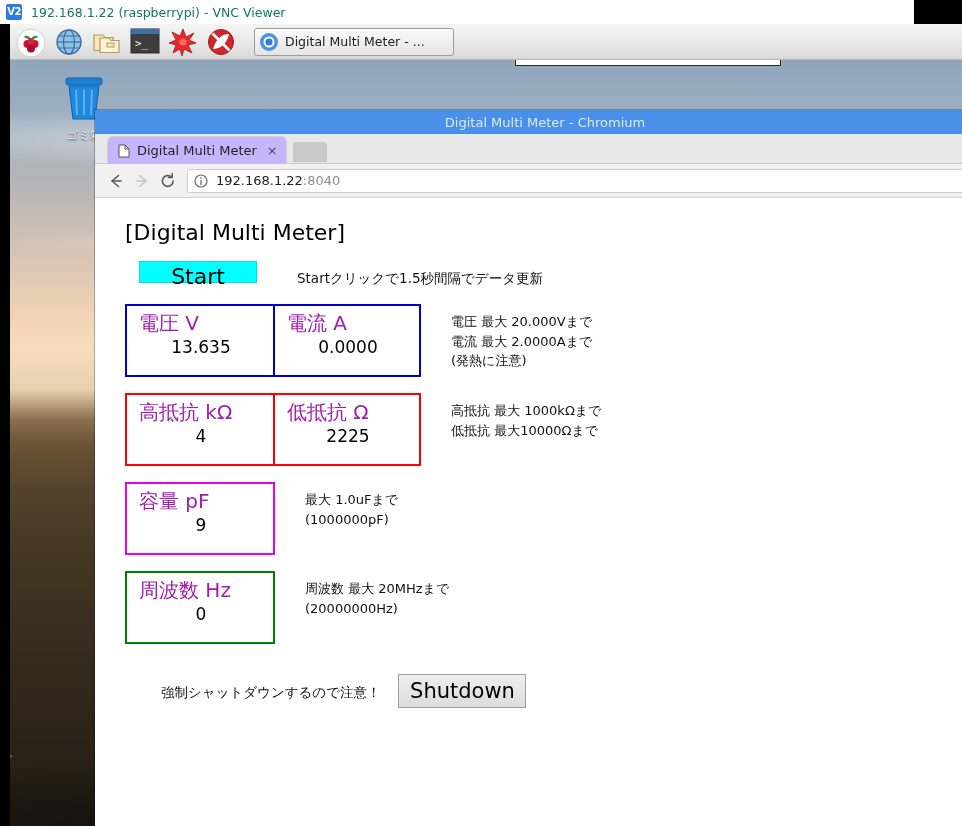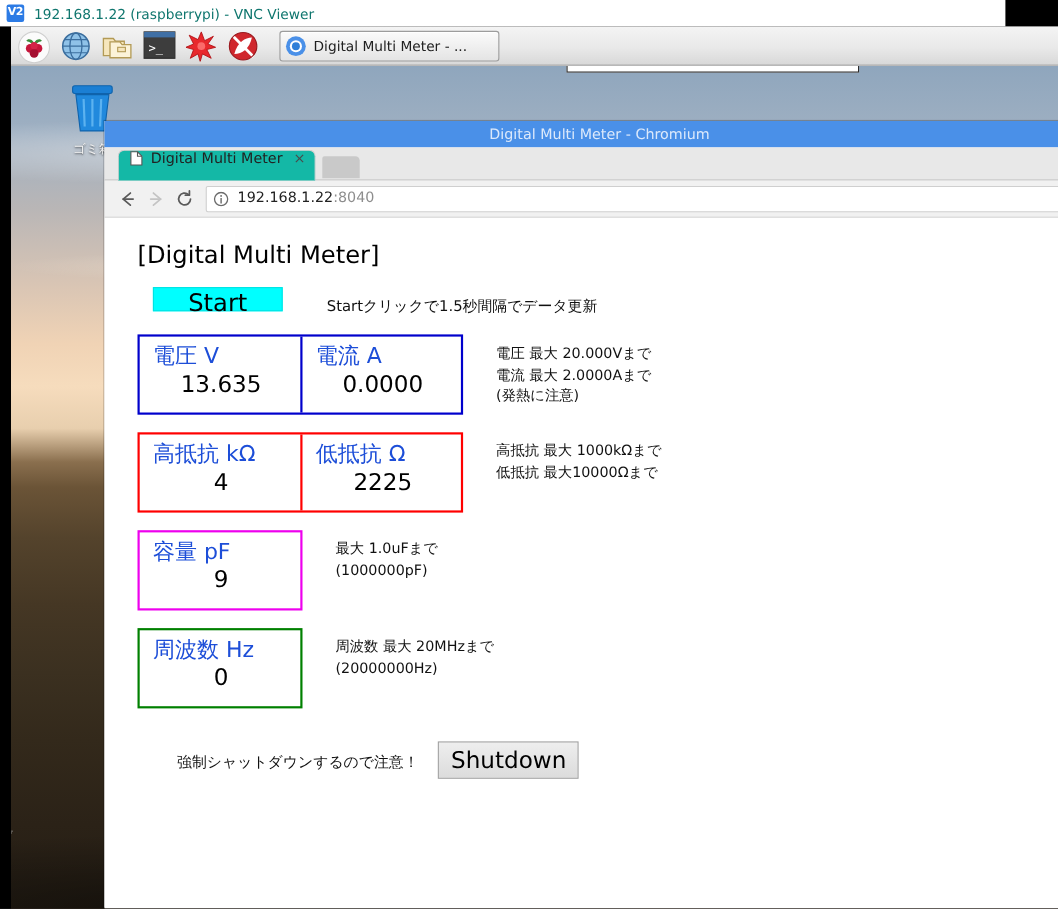--- a/index.html
+++ b/index.html
@@ -166,22 +166,22 @@
     padding-left: 12px;
     position: relative;
   }
   #chrome-tabstrip::after {
     content: "";
     position: absolute; left: 0; bottom: 0; width: 100%; height: 1px;
     background: #c9c9c9;
   }
   #tab-active {
     height: 28px;
-    background: #14b8a6;
-    display: flex; 
+    background: #c4b5fd;
+    display: flex; align-items: center;
     padding: 0 8px 0 10px;
     border-radius: 6px 6px 0 0;
     border: 1px solid #d0d0d0;
     border-bottom: none;
     position: relative; z-index: 2;
     transform: skewX(0deg);
   }
   #tab-title {
     font-size: 13px; color: #222; margin-left: 7px;
     white-space: nowrap;
@@ -262,25 +262,25 @@
     display: flex;
     background: #fff;
   }
   .meter-cell {
     width: 146px; height: 69px;
     padding: 6px 10px 0 12px;
     display: flex; flex-direction: column;
   }
   .meter-cell + .meter-cell { border-left-width: 2px; border-left-style: solid; }
   .meter-label {
-    font-size: 20px; color: #1d4ed8; line-height: 1.15;
+    font-size: 20px; color: #a21caf; line-height: 1.15;
     font-family: "DejaVu Sans", sans-serif;
   }
   .meter-value {
-    font-size: 21px; color: #000;
+    font-size: 17px; color: #000;
     text-align: center; margin-top: 2px;
     font-family: "DejaVu Sans", "Liberation Sans", sans-serif;
   }
   .meter-note {
     margin-left: 30px; margin-top: 8px;
     font-size: 13px; color: #111; line-height: 1.5;
     white-space: pre-line;
     font-family: "DejaVu Sans", sans-serif;
   }
 

